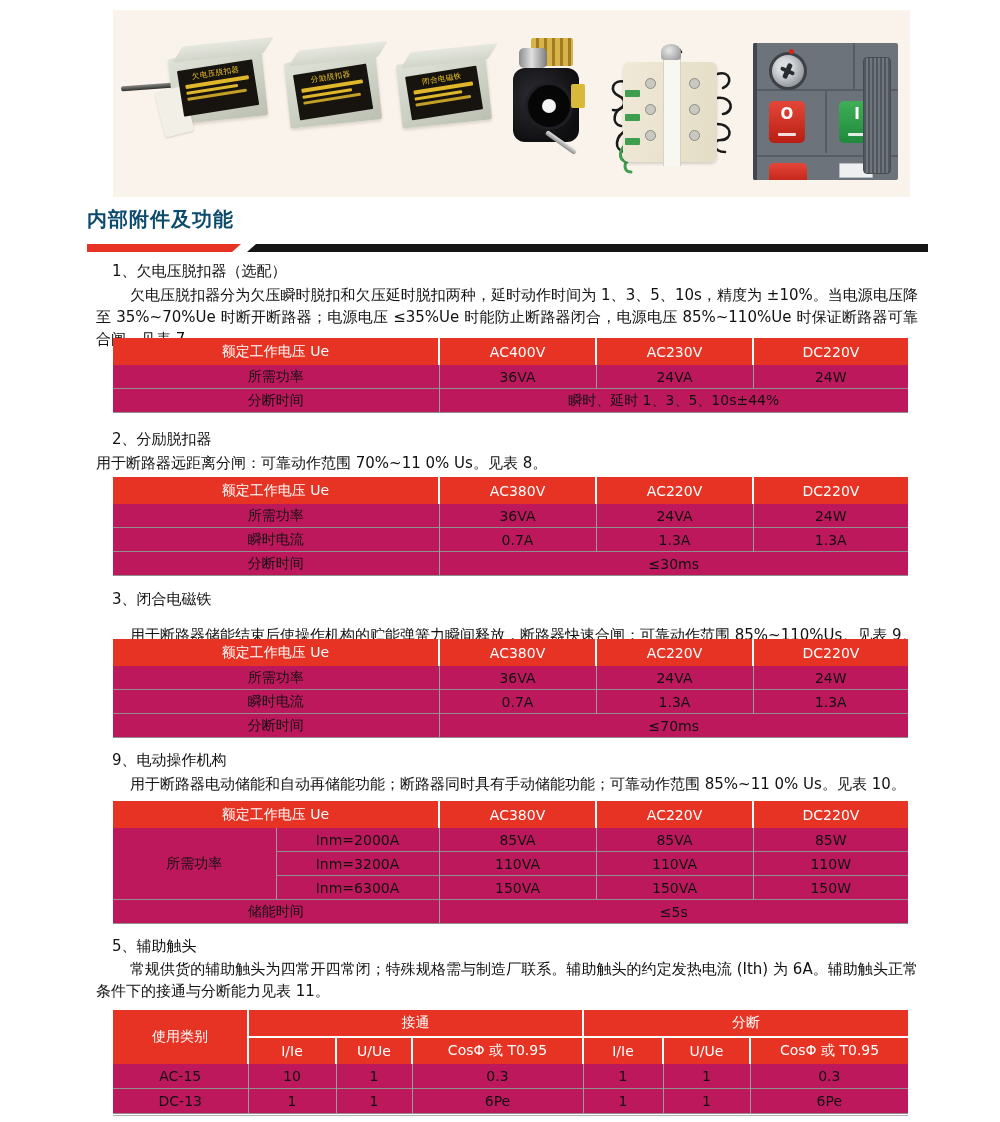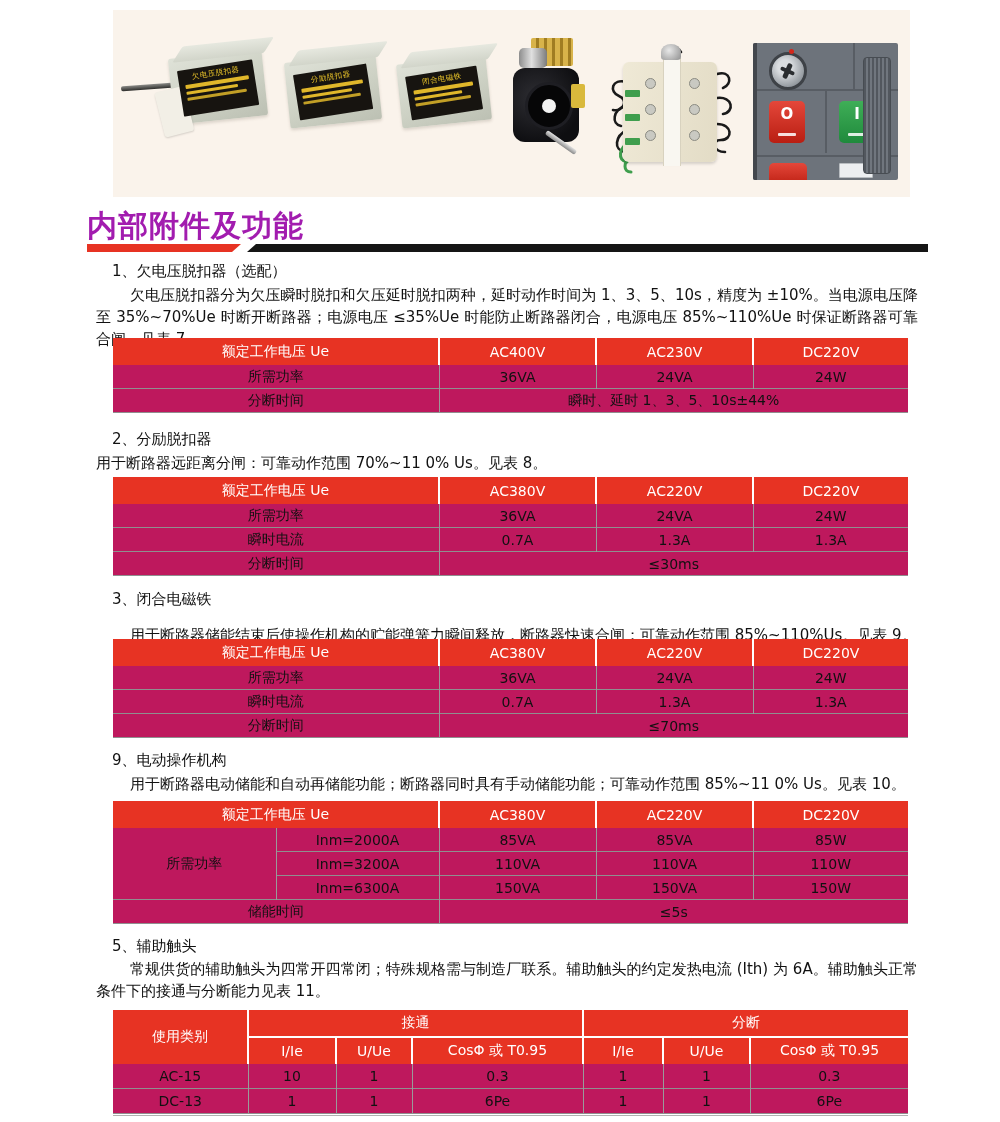--- a/index.html
+++ b/index.html
@@ -77,21 +77,21 @@
   .pbtn.red{left:16px;top:58px;background:linear-gradient(#e4473a,#b91e12);}
   .pbtn.green{left:86px;top:58px;background:linear-gradient(#3fae57,#1f8a3c);}
   .p-redpart{position:absolute;left:16px;top:120px;width:38px;height:20px;border-radius:5px 5px 0 0;
         background:linear-gradient(#e4473a,#c12417);}
   .p-lbl{position:absolute;left:86px;top:120px;width:32px;height:13px;background:#edeff1;
         border-radius:1px;border:1px solid #b9bdc1;}
   .p-rib{position:absolute;right:7px;top:14px;bottom:6px;width:26px;border-radius:4px;
         background:repeating-linear-gradient(90deg,#52575e 0 2px,#70767e 2px 4px);
         border:1px solid #474c52;}
   
-  .h1{position:absolute;left:87px;top:206px;font-size:30px;font-weight:bold;color:#a21caf;
+  .h1{position:absolute;left:87px;top:206px;font-size:20px;font-weight:bold;color:#0c4a6e;
         letter-spacing:1px;}
   .rule{position:absolute;left:87px;top:244px;width:841px;height:8px;}
   .rule .r{position:absolute;left:0;top:0;width:154px;height:8px;background:#e73323;
         clip-path:polygon(0 0,100% 0,calc(100% - 9px) 100%,0 100%);}
   .rule .b{position:absolute;left:160px;right:0;top:0;height:8px;background:#151515;
         clip-path:polygon(9px 0,100% 0,100% 100%,0 100%);}
   
   .sec-title{position:absolute;left:112px;font-size:15px;color:#111;}
   .para{position:absolute;left:96px;width:822px;font-size:15px;line-height:22px;color:#111;
         margin:0;text-align:justify;}

